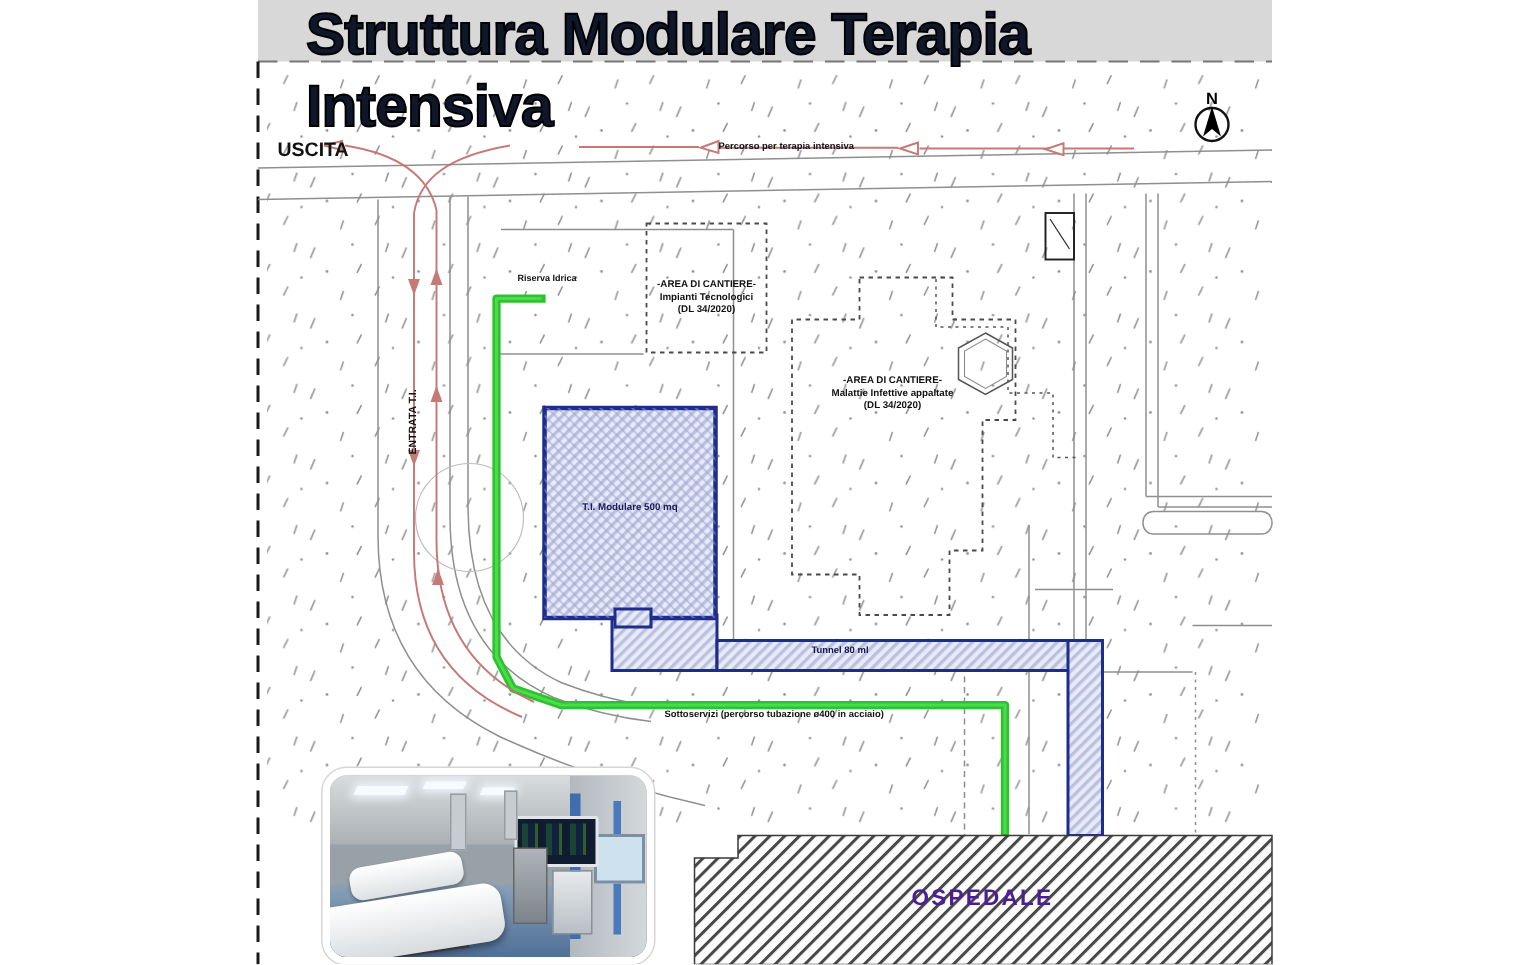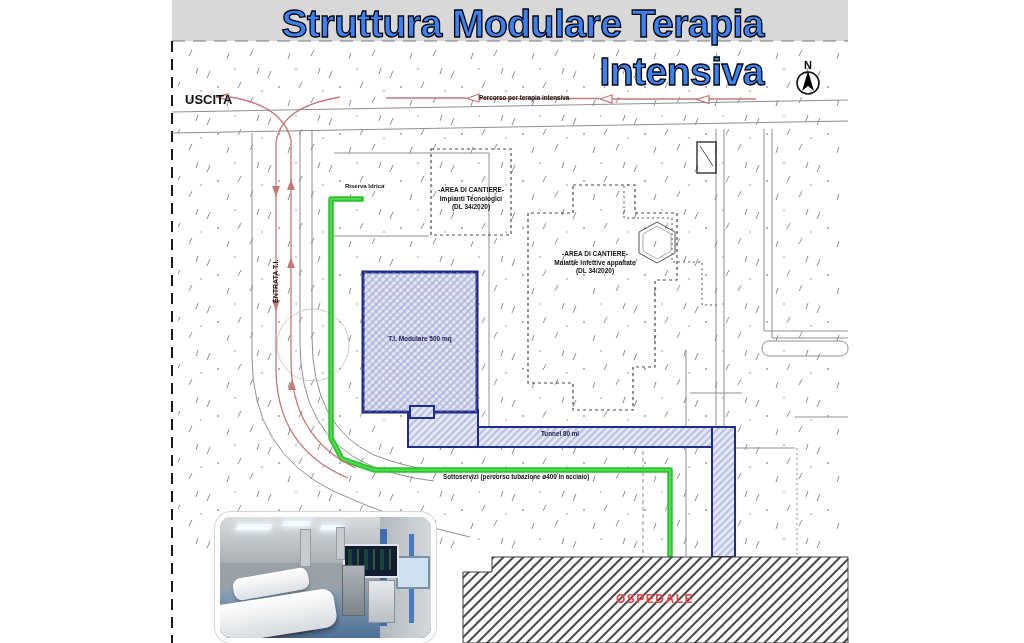--- a/index.html
+++ b/index.html
@@ -1,34 +1,34 @@
 <!DOCTYPE html>
 <html><head>
 <meta charset="utf-8">
 <style>
   html,body{margin:0;padding:0;background:#ffffff;}
   .page{position:relative;width:1024px;height:643px;background:#ffffff;overflow:hidden;
         font-family:"Liberation Sans",sans-serif;}
   .plan-svg{position:absolute;left:0;top:0;}
   .title{position:absolute;left:204px;top:0px;width:560px;margin:0;
          font-family:"Liberation Sans",sans-serif;font-weight:bold;font-size:39px;line-height:48px;
-         text-align:right;color:#3b82f6;-webkit-text-stroke:1.3px #000;letter-spacing:-0.5px;z-index:5;}
+         text-align:left;color:#0f172a;-webkit-text-stroke:1.3px #000;letter-spacing:-0.5px;z-index:5;}
   .lbl{position:absolute;color:#111;font-weight:bold;white-space:nowrap;z-index:4;}
   .lbl-uscita{left:185px;top:92px;font-size:13px;}
   .lbl-entrata{left:272px;top:303px;font-size:7px;transform:rotate(-90deg);transform-origin:0 0;}
   .lbl-percorso{left:479px;top:94px;font-size:6.3px;}
   .lbl-riserva{left:345px;top:183px;font-size:6px;}
   .lbl-block{position:absolute;text-align:center;font-weight:bold;color:#111;z-index:4;
              font-size:6.5px;line-height:8.5px;white-space:nowrap;}
   .lbl-cant1{left:428px;top:186px;width:86px;}
   .lbl-cant2{left:540px;top:250px;width:110px;}
   .lbl-modulo{left:363px;top:335px;width:114px;color:#1b1b55;}
   .lbl-tunnel{left:505px;top:430px;width:110px;font-size:6.3px;color:#15154a;}
   .lbl-sotto{left:443px;top:473px;font-size:6.3px;}
-  .lbl-ospedale{left:575px;top:595px;width:160px;font-size:12px;letter-spacing:1.5px;color:#ef4444;}
+  .lbl-ospedale{left:575px;top:595px;width:160px;font-size:15px;letter-spacing:1.5px;color:#4c1d95;}
   
   .photo{position:absolute;left:215px;top:512px;width:221px;height:131px;box-sizing:border-box;
          border:5px solid #ffffff;border-radius:16px;overflow:hidden;background:#9aa2a9;
          box-shadow:0 0 0 1px #d5d5d5;z-index:6;}
   .photo *{position:absolute;}
   .ph-ceiling{left:0;right:0;top:0;height:40%;background:linear-gradient(180deg,#d8dcde,#a9aeb2);}
   .ph-wall{left:0;right:0;top:38%;height:26%;background:#98a1a8;}
   .ph-floor{left:0;right:0;bottom:0;height:40%;background:linear-gradient(180deg,#8aa0b5,#4f7098);}
   .ph-light{background:#f6fbff;box-shadow:0 0 6px 2px #eef7ff;}
   .ph-l1{left:8%;top:6%;width:16%;height:5%;transform:skewX(-25deg);}

